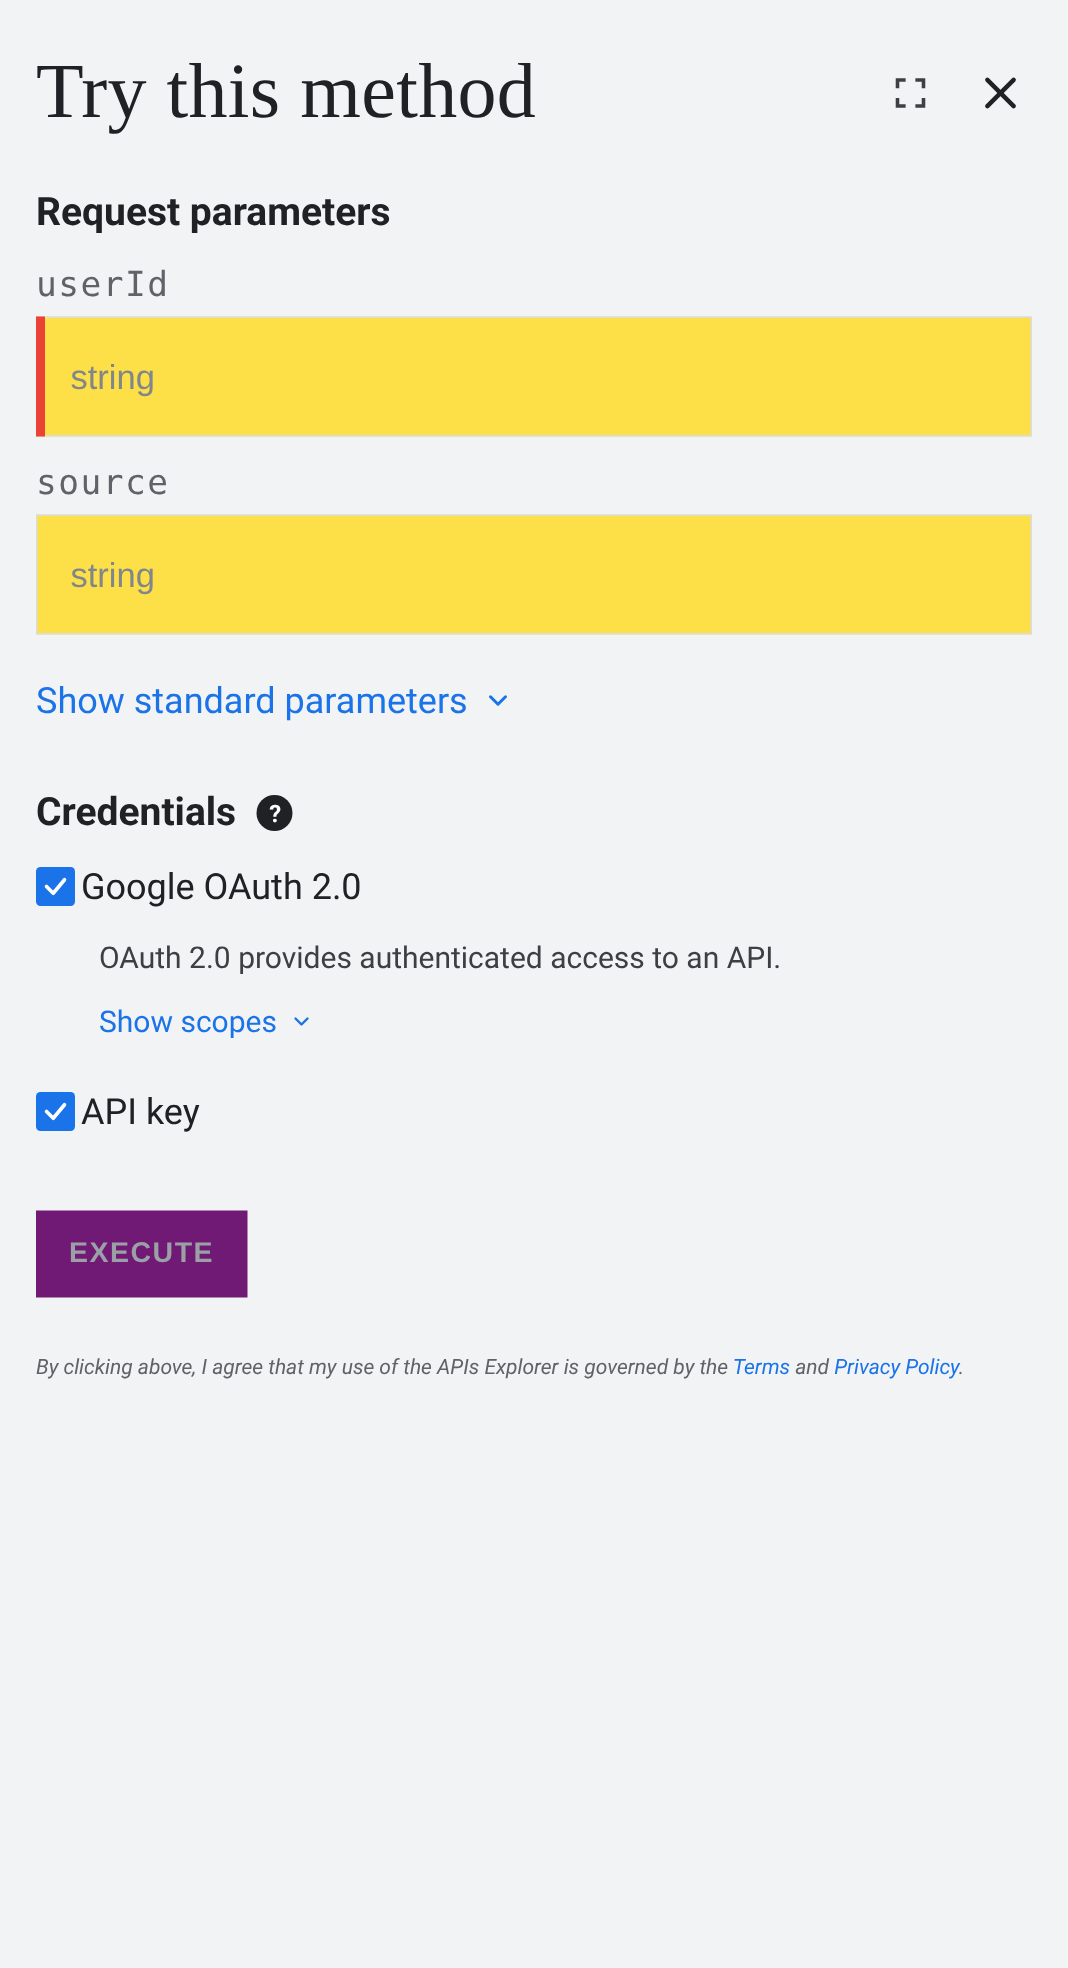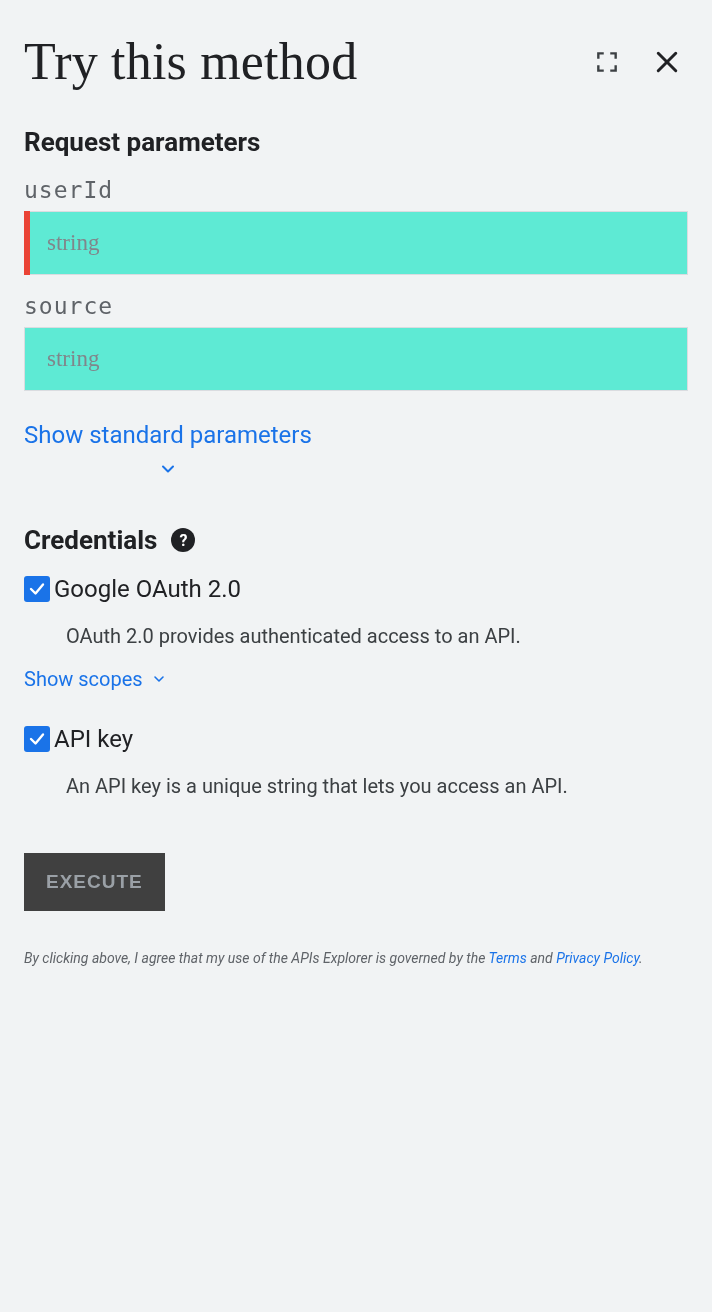--- a/index.html
+++ b/index.html
@@ -62,39 +62,38 @@
   }
   .input-wrap.required::before {
     content: "";
     position: absolute;
     left: 0; top: 0; bottom: 0;
     width: 6px;
     background: #ea4335;
   }
   input.text-field {
     width: 100%;
-    height: 64px;
+    height: 80px;
     border: 1px solid #dadce0;
-    background: #5eead4;
-    font-family: Liberation Serif, serif;
+    background: #fde047;
+    font-family: Liberation Sans, sans-serif;
     font-size: 23px;
     padding: 0 22px;
     color: #3c4043;
     outline: none;
   }
   input.text-field::placeholder { color: #80868b; }
   .expand-link {
     display: inline-flex;
     align-items: center;
     gap: 10px;
     color: #1a73e8;
     font-size: 24px;
     margin-top: 30px;
     cursor: pointer;
-    flex-direction: column;
   }
   .chev { display:inline-flex; }
   .help-circle {
     width: 24px; height: 24px;
     border-radius: 50%;
     background: #202124;
     color: #fff;
     display: inline-flex;
     align-items: center;
     justify-content: center;
@@ -120,27 +119,28 @@
     margin-left: 42px;
     margin-top: 18px;
     line-height: 1.5;
   }
   .scopes-link {
     display: inline-flex;
     align-items: center;
     gap: 8px;
     color: #1a73e8;
     font-size: 20px;
+    margin-left: 42px;
     margin-top: 16px;
     cursor: pointer;
   }
   .execute-btn {
     margin-top: 52px;
     padding: 18px 22px;
-    background: #404040;
+    background: #701a75;
     color: #9aa0a6;
     border: none;
     font-size: 19px;
     font-weight: 600;
     letter-spacing: 1px;
     cursor: not-allowed;
   }
   .disclaimer {
     margin-top: 36px;
     font-size: 14px;
@@ -224,21 +224,20 @@
 
   <div class="cred-item" style="margin-top:34px">
     <div class="cred-row">
       <span class="checkbox">
         <svg width="18" height="18" viewBox="0 0 24 24" fill="none" stroke="#fff" stroke-width="3.2" stroke-linecap="round" stroke-linejoin="round">
             <polyline points="4 12 10 18 20 6"></polyline>
           </svg>
       </span>
       <span class="cred-label">API key</span>
     </div>
-    <div class="cred-desc">An API key is a unique string that lets you access an API.</div>
   </div>
 
   <button class="execute-btn" disabled="">EXECUTE</button>
 
   <div class="disclaimer">
     <span>By clicking above, I agree that my use of the APIs Explorer is governed by the </span>
     <a href="#">Terms</a>
     <span> and </span>
     <a href="#">Privacy Policy</a><span>.</span>
   </div>

